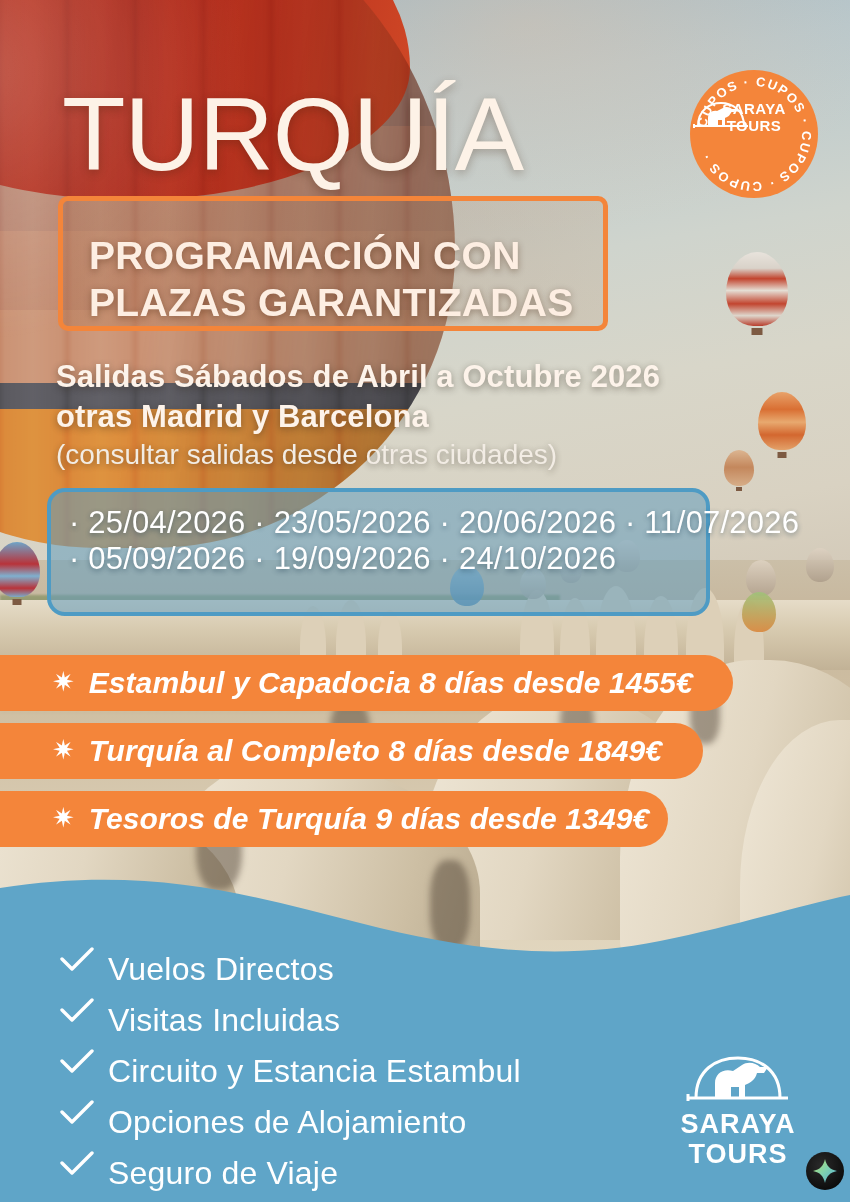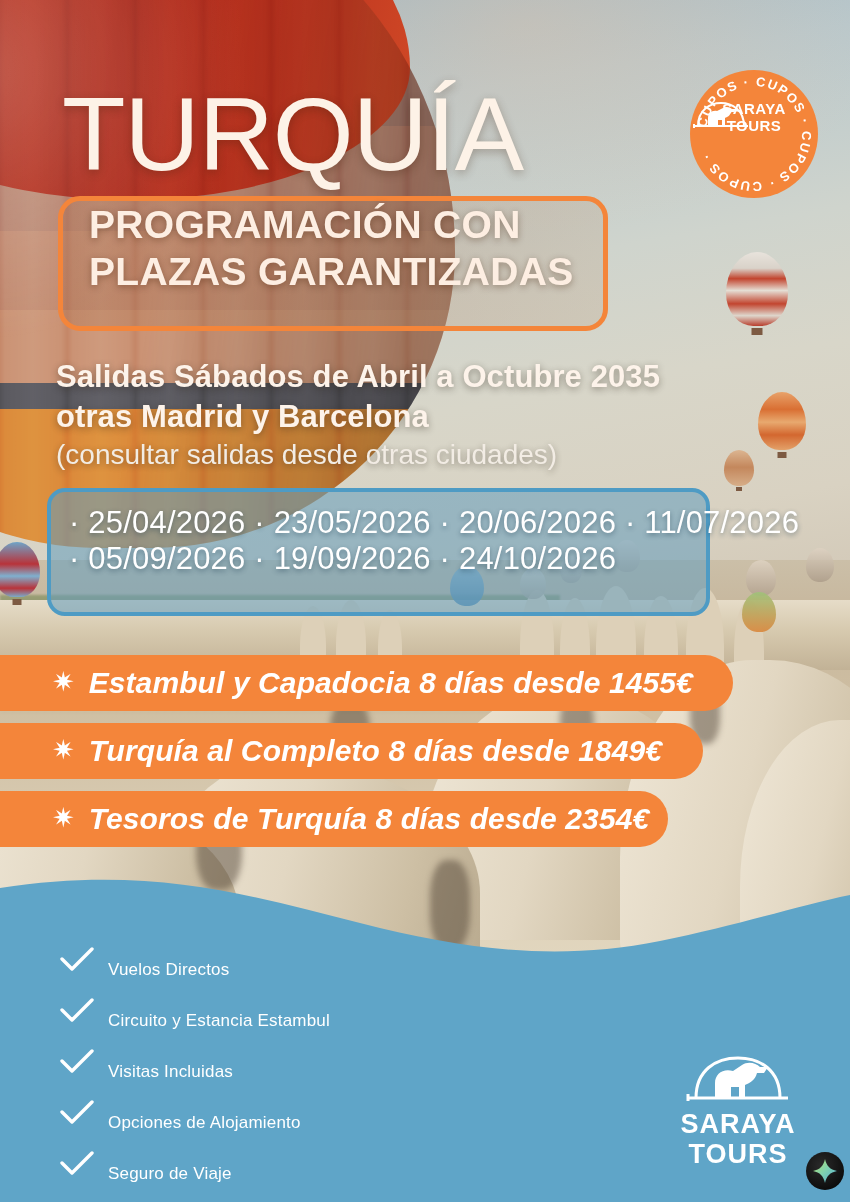--- a/index.html
+++ b/index.html
@@ -106,23 +106,23 @@
   }
   .badge svg{position:absolute;left:0;top:0;}
   .badge-inner{
     position:absolute;left:0;right:0;top:30px;text-align:center;color:#fff;
   }
   .badge-name{font-size:15px;font-weight:bold;line-height:17px;letter-spacing:.5px;}
 
   
   .hbox{
     position:absolute;left:58px;top:196px;width:550px;height:135px;
-    border:5px solid #F4853A;border-radius:22px;
+    border:5px solid #F4853A;border-radius:10px;
     background:linear-gradient(100deg, rgba(170,110,75,.30), rgba(190,160,130,.26));
-    display:flex;align-items:flex-start;
+    display:flex;align-items:flex-end;
   }
   .hbox-text{
     padding-left:26px;color:#fdeee2;font-weight:bold;font-size:39px;line-height:47px;letter-spacing:.3px;
     text-shadow:0 2px 7px rgba(60,25,5,.38);
   }
 
   
   .dep{
     position:absolute;left:56px;top:357px;width:740px;
     color:#fdf3ea;font-weight:bold;font-size:31px;line-height:40px;letter-spacing:.1px;
@@ -159,21 +159,21 @@
     transform:translateY(-1px);
   }
   .pb .ptext{
     color:#fff;font-weight:bold;font-style:italic;font-size:30px;letter-spacing:.1px;white-space:nowrap;
   }
 
   
   .feat{position:absolute;left:60px;top:938px;width:560px;}
   .feat-row{display:flex;align-items:center;height:43px;margin-bottom:8px;}
   .feat-check{width:48px;flex:0 0 48px;display:flex;align-items:center;}
-  .feat-label{color:#ffffff;font-size:17px;letter-spacing:.2px;margin-top:20px;}
+  .feat-label{color:#ffffff;font-size:32px;letter-spacing:.2px;margin-top:20px;}
 
   
   .blogo{position:absolute;left:668px;top:1053px;width:140px;text-align:center;color:#fff;}
   .blogo-name{font-size:27px;font-weight:bold;line-height:30px;letter-spacing:1px;}
 
   
   .wm{
     position:absolute;left:806px;top:1152px;width:38px;height:38px;border-radius:50%;
     background:radial-gradient(circle at 40% 35%, #2a2a2a, #0c0c0c 75%);
   }
@@ -288,67 +288,67 @@
     </div>
 
     <div class="hbox">
       <div class="hbox-text">
         <div>PROGRAMACIÓN CON</div>
         <div>PLAZAS GARANTIZADAS</div>
       </div>
     </div>
 
     <div class="dep">
-      <div>Salidas Sábados de Abril a Octubre 2035</div>
+      <div>Salidas Sábados de Abril a Octubre 2026</div>
       <div>otras Madrid y Barcelona</div>
     </div>
     <div class="dep-sub">(consultar salidas desde otras ciudades)</div>
 
     <div class="dates">
       <div class="dates-row">· 25/04/2026 · 23/05/2026 · 20/06/2026 · 11/07/2026</div>
       <div class="dates-row">· 05/09/2026 · 19/09/2026 · 24/10/2026</div>
     </div>
 
     <div class="pb pb1">
       <span class="star">✷</span>
       <span class="ptext">Estambul y Capadocia 8 días desde 1455€</span>
     </div>
     <div class="pb pb2">
       <span class="star">✷</span>
       <span class="ptext">Turquía al Completo 8 días desde 1849€</span>
     </div>
     <div class="pb pb3">
       <span class="star">✷</span>
-      <span class="ptext">Tesoros de Turquía 8 días desde 2354€</span>
+      <span class="ptext">Tesoros de Turquía 9 días desde 1349€</span>
     </div>
 
     <div class="feat">
       <div class="feat-row">
         <span class="feat-check">
           <svg width="34" height="26" viewBox="0 0 34 26">
               <path d="M2,12 L12,22 L32,2" stroke="#fff" stroke-width="3.4" fill="none" stroke-linecap="round" stroke-linejoin="round"></path>
             </svg>
         </span>
         <span class="feat-label">Vuelos Directos</span>
       </div>
       <div class="feat-row">
         <span class="feat-check">
           <svg width="34" height="26" viewBox="0 0 34 26">
               <path d="M2,12 L12,22 L32,2" stroke="#fff" stroke-width="3.4" fill="none" stroke-linecap="round" stroke-linejoin="round"></path>
             </svg>
         </span>
+        <span class="feat-label">Visitas Incluidas</span>
+      </div>
+      <div class="feat-row">
+        <span class="feat-check">
+          <svg width="34" height="26" viewBox="0 0 34 26">
+              <path d="M2,12 L12,22 L32,2" stroke="#fff" stroke-width="3.4" fill="none" stroke-linecap="round" stroke-linejoin="round"></path>
+            </svg>
+        </span>
         <span class="feat-label">Circuito y Estancia Estambul</span>
-      </div>
-      <div class="feat-row">
-        <span class="feat-check">
-          <svg width="34" height="26" viewBox="0 0 34 26">
-              <path d="M2,12 L12,22 L32,2" stroke="#fff" stroke-width="3.4" fill="none" stroke-linecap="round" stroke-linejoin="round"></path>
-            </svg>
-        </span>
-        <span class="feat-label">Visitas Incluidas</span>
       </div>
       <div class="feat-row">
         <span class="feat-check">
           <svg width="34" height="26" viewBox="0 0 34 26">
               <path d="M2,12 L12,22 L32,2" stroke="#fff" stroke-width="3.4" fill="none" stroke-linecap="round" stroke-linejoin="round"></path>
             </svg>
         </span>
         <span class="feat-label">Opciones de Alojamiento</span>
       </div>
       <div class="feat-row">

